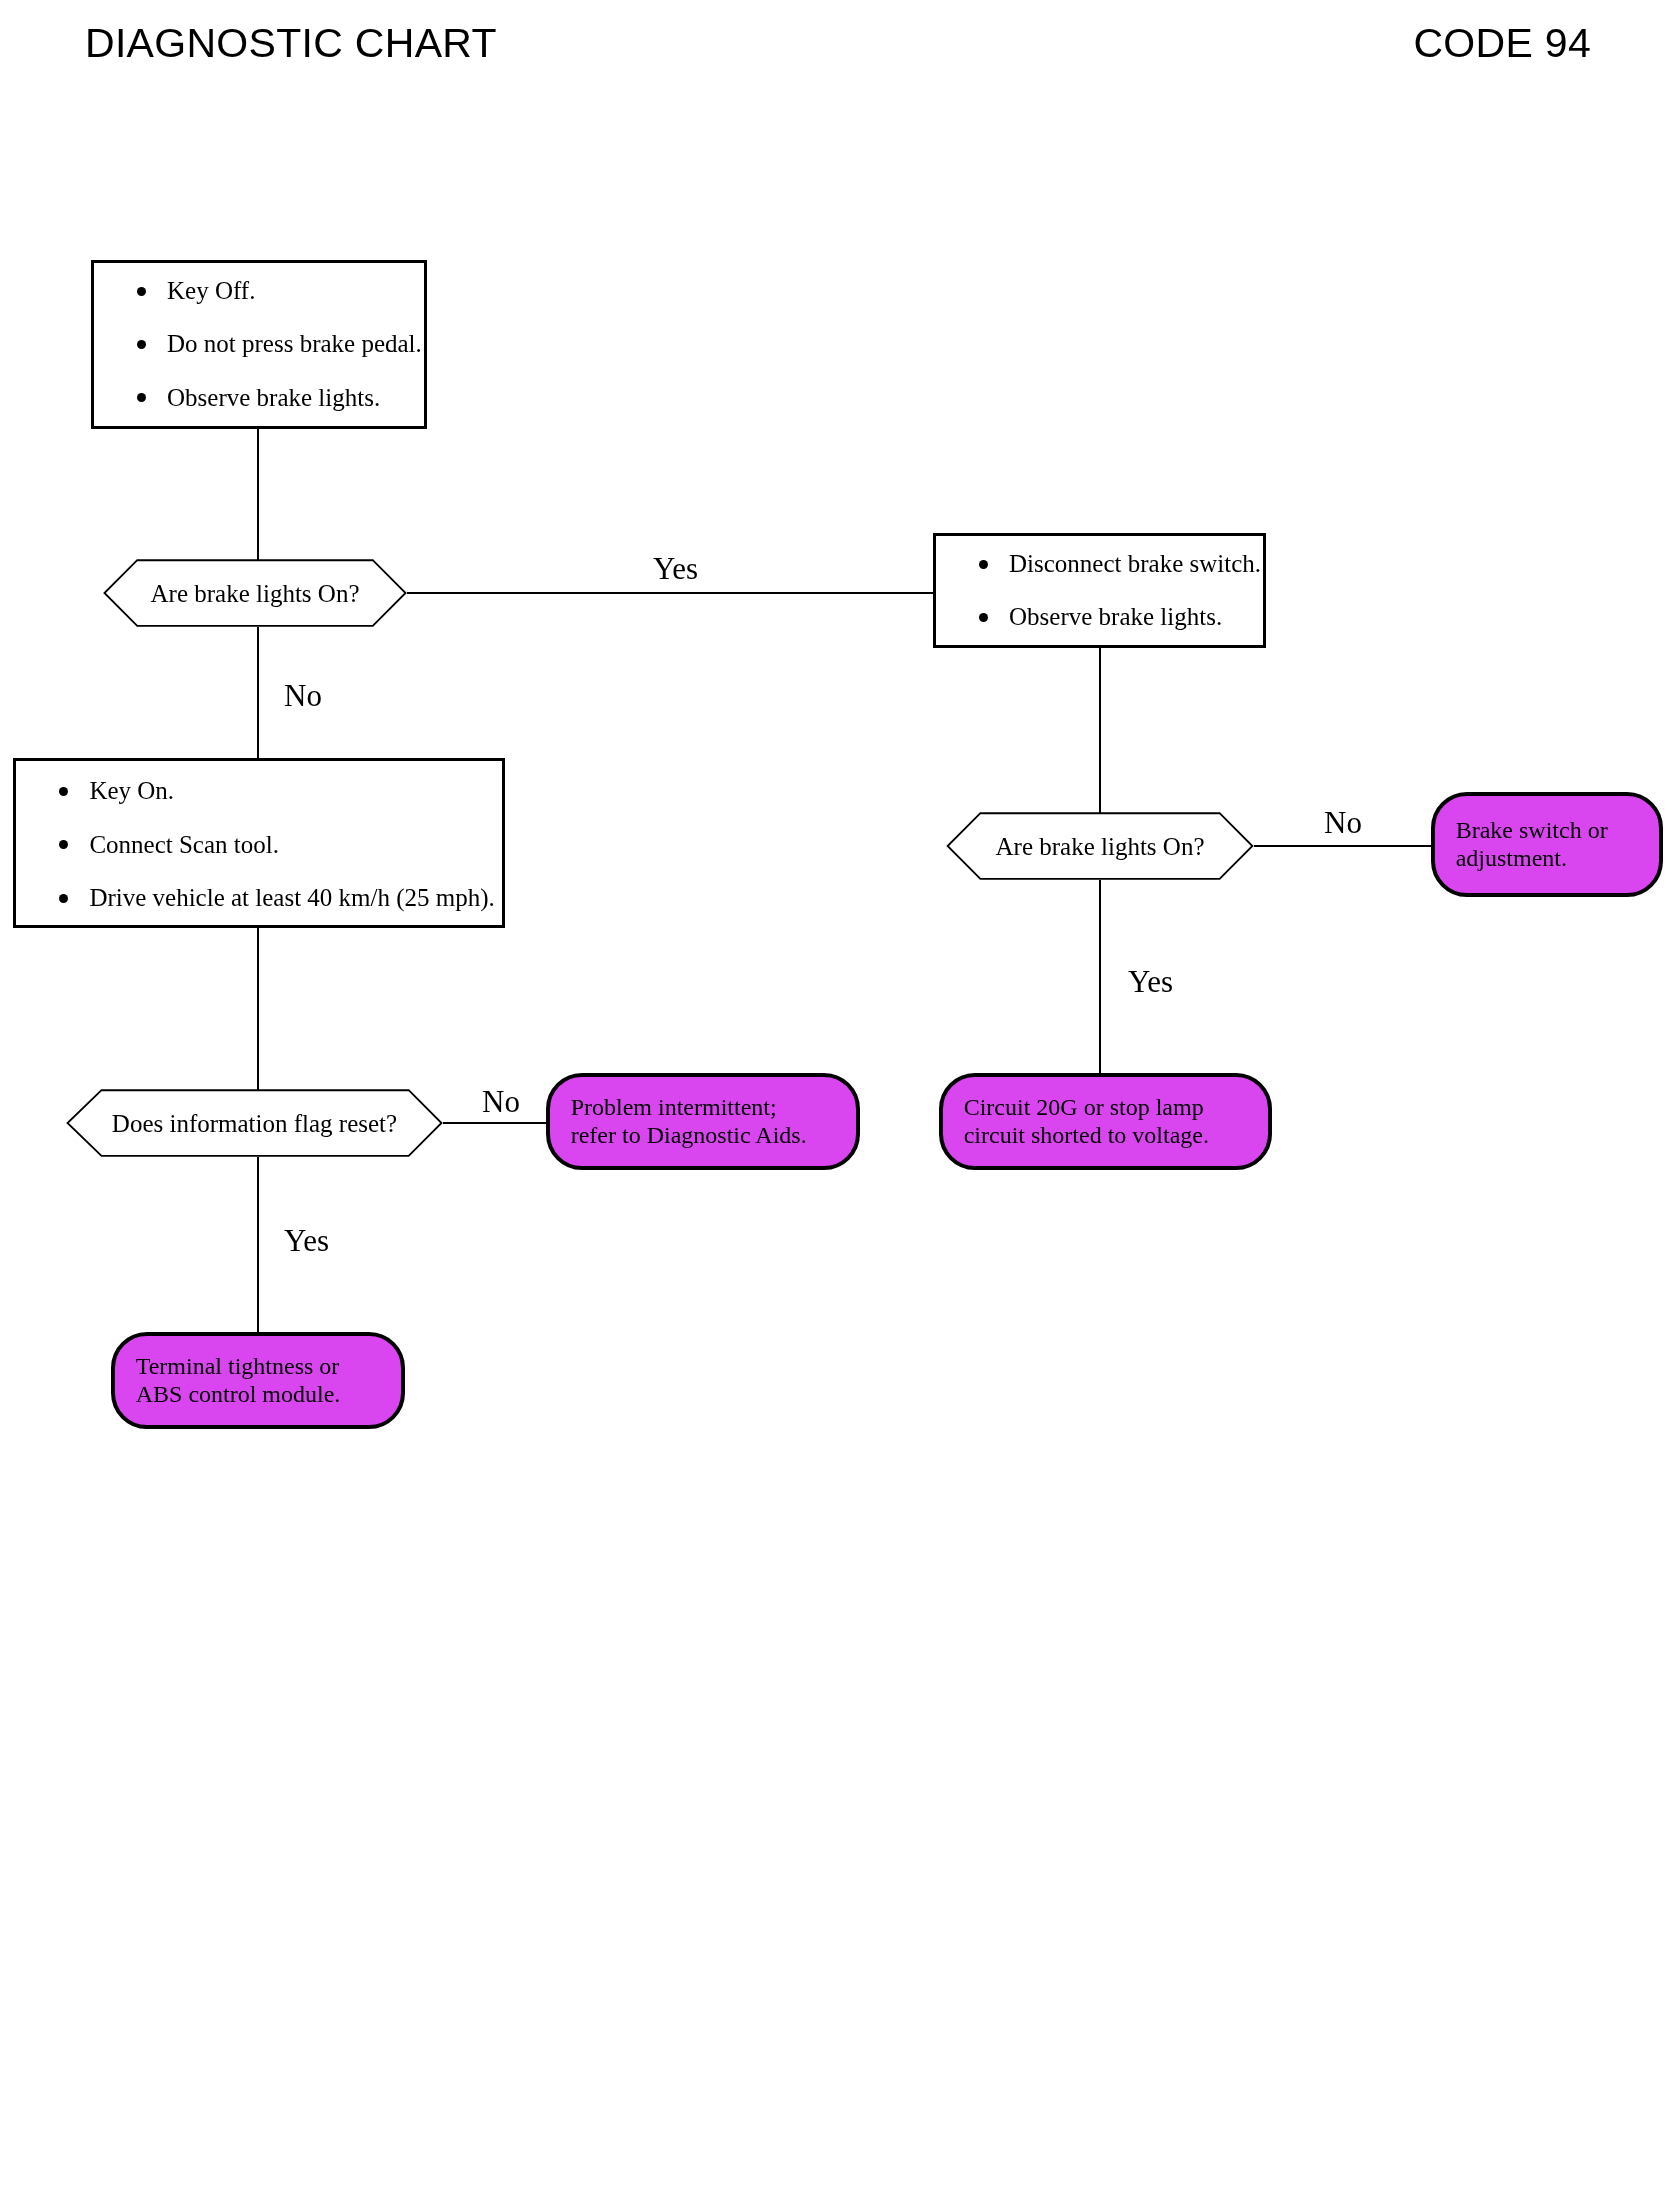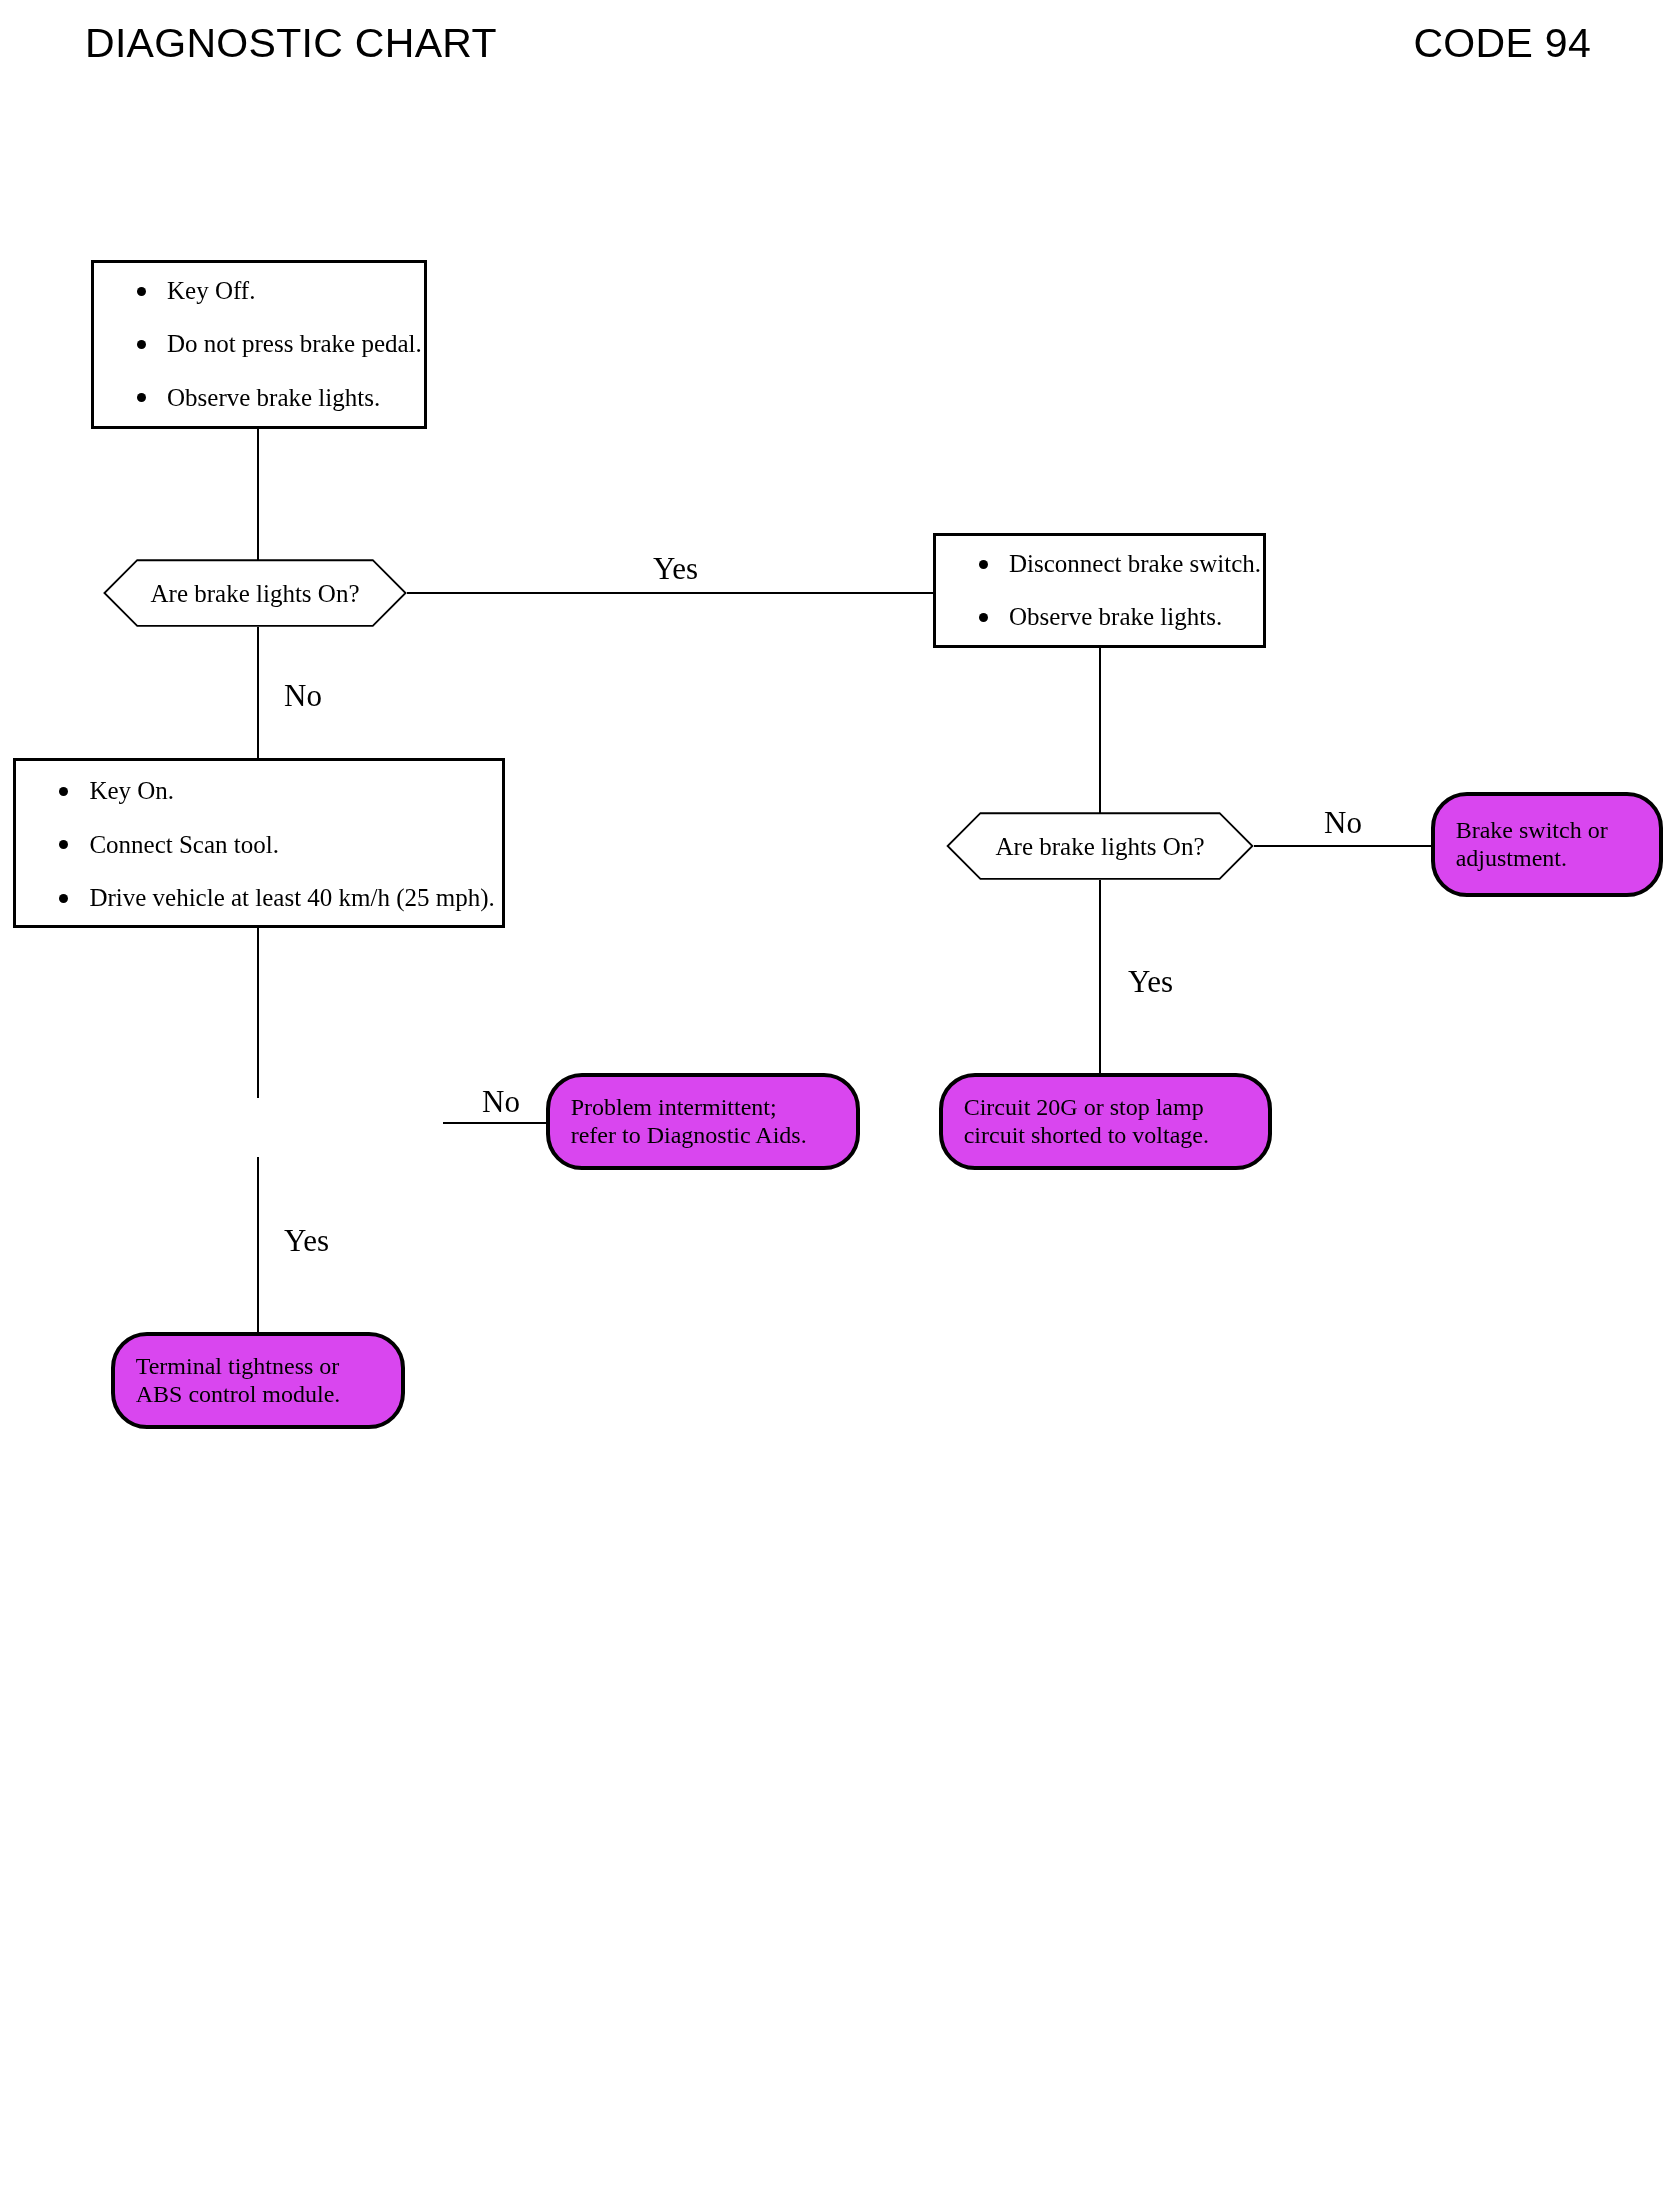--- a/index.html
+++ b/index.html
@@ -223,20 +223,26 @@
       <polygon points="56,2 450,2 504,56 450,110 56,110 2,56" fill="#ffffff" stroke="#000000" stroke-width="3"></polygon>
     </svg>
     <span class="dec-label">Are brake lights On?</span>
   </div>
 
   <div class="node-terminator" style="left:1431px; top:792px; width:232px; height:105px;">
     <div class="term-line">Brake switch or</div>
     <div class="term-line">adjustment.</div>
   </div>
 
+  <div class="node-decision" style="left:66px; top:1089px; width:377px; height:68px;">
+    <svg width="377" height="68" viewBox="0 0 620 112">
+      <polygon points="58,2 564,2 618,56 564,110 58,110 2,56" fill="#ffffff" stroke="#000000" stroke-width="3"></polygon>
+    </svg>
+    <span class="dec-label">Does information flag reset?</span>
+  </div>
 
   <div class="node-terminator" style="left:546px; top:1073px; width:314px; height:97px;">
     <div class="term-line">Problem intermittent;</div>
     <div class="term-line">refer to Diagnostic Aids.</div>
   </div>
 
   <div class="node-terminator" style="left:939px; top:1073px; width:333px; height:97px;">
     <div class="term-line">Circuit 20G or stop lamp</div>
     <div class="term-line">circuit shorted to voltage.</div>
   </div>

